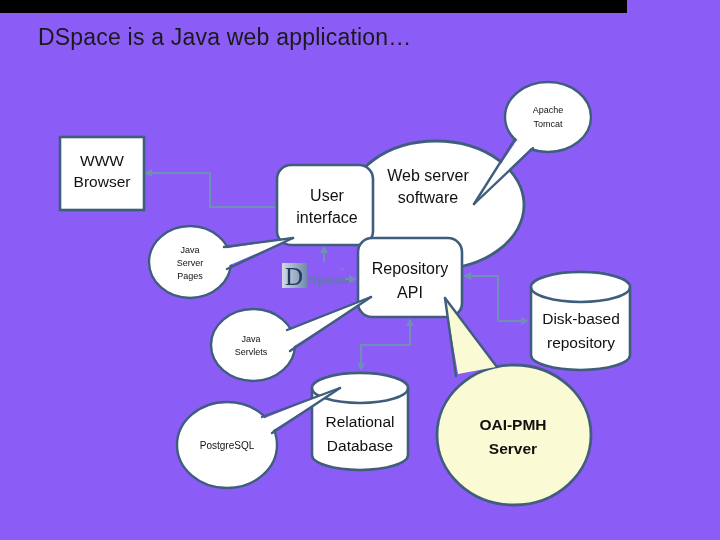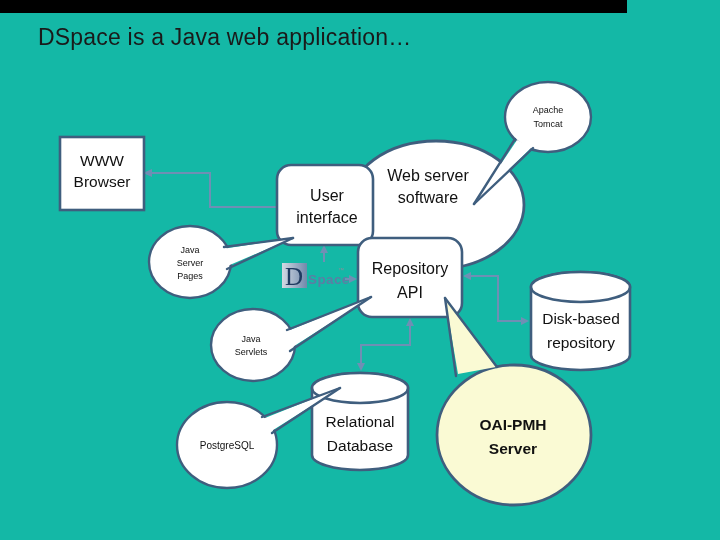--- a/index.html
+++ b/index.html
@@ -1,16 +1,16 @@
 <!DOCTYPE html>
 <html style="--border: #3f5e7e; --conn: #6f8fb4; --yellow: #fafad4; --logo-navy: #1f3a60; --logo-steel: #5d7da4; --title-text: #1a1a1a; --label-text: #111111;"><head>
 <meta charset="utf-8">
 <style>
   html,body{margin:0;padding:0;background:#fff;}
-  .canvas{position:relative;width:720px;height:540px;background:#14b8a6;overflow:hidden;
+  .canvas{position:relative;width:720px;height:540px;background:#8b5cf6;overflow:hidden;
           font-family:"Liberation Sans",sans-serif;}
   .topbar{position:absolute;left:0;top:0;width:627px;height:13px;background:#000;}
   .title{position:absolute;left:38px;top:24px;font-size:23px;color:var(--title-text,#1a1a1a);
          letter-spacing:0.2px;}
   svg{position:absolute;left:0;top:0;}
   .shape{fill:#fff;stroke:var(--border,#3f5e7e);stroke-width:2.6;}
   .ellipse-big{fill:#fff;stroke:var(--border,#3f5e7e);stroke-width:2.8;}
   .conn{fill:none;stroke:var(--conn,#6f8fb4);stroke-width:2;}
   .ah{fill:var(--conn,#6f8fb4);stroke:none;}
   .wedge-fill{fill:#fff;stroke:none;}

